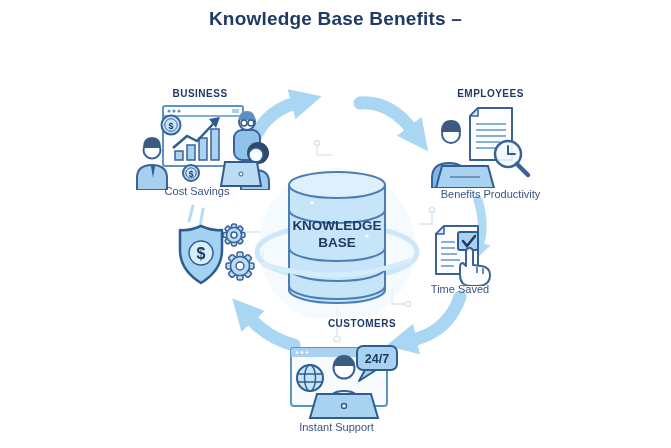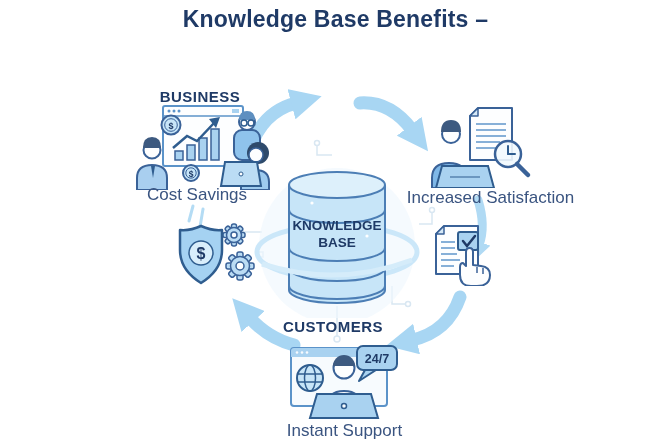--- a/index.html
+++ b/index.html
@@ -1,22 +1,22 @@
 <!DOCTYPE html>
 <html><head>
 <meta charset="utf-8">
 <style>
   html,body{margin:0;padding:0;}
   body{font-family:"Liberation Sans",sans-serif;background:#fff;}
   #canvas{position:relative;width:671px;height:448px;background:#ffffff;overflow:hidden;}
   .abs{position:absolute;}
   .title{width:100%;text-align:center;top:8px;left:0;color:#1F3A66;font-weight:bold;
-         font-size:23px;line-height:22px;letter-spacing:.2px;}
-  .sec-header{font-size:15px;font-weight:bold;color:#1F3A66;text-align:center;letter-spacing:.5px;}
-  .benefit-label{font-size:17px;color:#3A5480;text-align:center;}
+         font-size:19px;line-height:22px;letter-spacing:.2px;}
+  .sec-header{font-size:10px;font-weight:bold;color:#1F3A66;text-align:center;letter-spacing:.5px;}
+  .benefit-label{font-size:11px;color:#3A5480;text-align:center;}
   svg{display:block;}
   svg text{font-family:"Liberation Sans",sans-serif;}
   .z1{z-index:1;} .z2{z-index:2;} .z3{z-index:3;}
 </style>
 </head>
 <body>
 
 <div id="canvas">
 
   <div class="abs title z3">
@@ -155,20 +155,21 @@
       </g>
     </g>
     <g>
       <path d="M29,4 Q40,9 50,8 V28 Q50,48 29,61 Q8,48 8,28 V8 Q18,9 29,4 z" fill="#A5D2F2" stroke="#2F5D8F" stroke-width="2.5" stroke-linejoin="round"></path>
       <circle cx="29" cy="31" r="12" fill="#D9EEFB" stroke="#2F5D8F" stroke-width="1.5"></circle>
       <text x="29" y="37" text-anchor="middle" font-size="16" font-weight="bold" fill="#1F3A66">$</text>
     </g>
   </svg>
 
 
+  <div class="abs sec-header z3" style="left:418px;top:88px;width:145px;">EMPLOYEES</div>
 
   <svg class="abs z2" style="left:420px;top:104px;" width="118" height="84" viewBox="0 0 118 84">
     <g>
       <path d="M58,4 H92 V56 H50 V12 z" fill="#FDFEFF" stroke="#3A6298" stroke-width="2" stroke-linejoin="round"></path>
       <path d="M58,4 V12 H50 z" fill="#D5E8F7" stroke="#3A6298" stroke-width="1.5" stroke-linejoin="round"></path>
       <g stroke="#7AA7D4" stroke-width="1.8">
         <line x1="56" y1="20" x2="86" y2="20"></line>
           <line x1="56" y1="26" x2="86" y2="26"></line>
         <line x1="56" y1="32" x2="86" y2="32"></line>
           <line x1="56" y1="38" x2="80" y2="38"></line>
@@ -183,21 +184,21 @@
       <line x1="30" y1="73" x2="60" y2="73" stroke="#2F5D8F" stroke-width="1"></line>
     </g>
     <g>
       <circle cx="88" cy="50" r="13" fill="#F2F9FE" fill-opacity="0.9" stroke="#3A6298" stroke-width="2.5"></circle>
       <line x1="88" y1="50" x2="88" y2="42" stroke="#2F5D8F" stroke-width="2" stroke-linecap="round"></line>
       <line x1="88" y1="50" x2="95" y2="50" stroke="#2F5D8F" stroke-width="2" stroke-linecap="round"></line>
       <line x1="97" y1="60" x2="108" y2="71" stroke="#3A6298" stroke-width="4.5" stroke-linecap="round"></line>
     </g>
   </svg>
 
-  <div class="abs benefit-label z3" style="left:403px;top:188px;width:175px;">Increased Satisfaction</div>
+  <div class="abs benefit-label z3" style="left:403px;top:188px;width:175px;">Benefits Productivity</div>
 
   <svg class="abs z2" style="left:424px;top:222px;" width="86" height="64" viewBox="0 0 86 64">
     <g>
       <path d="M20,4 H54 V52 H12 V12 z" fill="#FDFEFF" stroke="#3A6298" stroke-width="2" stroke-linejoin="round"></path>
       <path d="M20,4 V12 H12 z" fill="#D5E8F7" stroke="#3A6298" stroke-width="1.5" stroke-linejoin="round"></path>
       <g stroke="#7AA7D4" stroke-width="1.8">
         <line x1="17" y1="20" x2="31" y2="20"></line>
           <line x1="17" y1="26" x2="31" y2="26"></line>
         <line x1="17" y1="32" x2="33" y2="32"></line>
           <line x1="17" y1="38" x2="36" y2="38"></line>
@@ -206,22 +207,23 @@
       <rect x="34" y="10" width="20" height="18" rx="2" fill="#A9D2F0" stroke="#2F5D8F" stroke-width="2"></rect>
       <path d="M39,19 l4,5 8,-10" fill="none" stroke="#1F3A66" stroke-width="2.5" stroke-linecap="round"></path>
     </g>
     <g>
       <path d="M42,30 q0,-4 3.5,-4 q3.5,0 3.5,4 v13 l8,1 q9,1 9,9 q0,11 -13,11 h-6 q-11,0 -11,-11 v-8 q0,-4 3,-4 l3,3 z" fill="#FDFEFF" stroke="#3A6298" stroke-width="2" stroke-linejoin="round"></path>
       <line x1="53" y1="45" x2="53" y2="51" stroke="#3A6298" stroke-width="1.5"></line>
       <line x1="59" y1="46" x2="59" y2="52" stroke="#3A6298" stroke-width="1.5"></line>
     </g>
   </svg>
 
-
-  <div class="abs sec-header z3" style="left:263px;top:318px;width:140px;">CUSTOMERS</div>
+  <div class="abs benefit-label z3" style="left:390px;top:283px;width:140px;">Time Saved</div>
+
+  <div class="abs sec-header z3" style="left:292px;top:318px;width:140px;">CUSTOMERS</div>
 
   <svg class="abs z2" style="left:283px;top:336px;" width="125" height="86" viewBox="0 0 125 86">
     <g>
       <rect x="8" y="12" width="96" height="58" rx="3" fill="#F7FBFE" stroke="#5B93C9" stroke-width="2"></rect>
       <path d="M8,21 h96 v-6 a3,3 0 0 0 -3,-3 h-90 a3,3 0 0 0 -3,3 z" fill="#A9D2F0"></path>
       <circle cx="14" cy="16.5" r="1.3" fill="#F7FBFE"></circle>
         <circle cx="19" cy="16.5" r="1.3" fill="#F7FBFE"></circle>
       <circle cx="24" cy="16.5" r="1.3" fill="#F7FBFE"></circle>
       <g>
         <circle cx="27" cy="42" r="13" fill="#C7E5F8" stroke="#2F5D8F" stroke-width="2"></circle>
@@ -237,15 +239,15 @@
       <polygon points="34,58 88,58 95,82 27,82" fill="#A9D2F0" stroke="#2F5D8F" stroke-width="2"></polygon>
       <circle cx="61" cy="70" r="2.5" fill="#F7FBFE" stroke="#2F5D8F" stroke-width="1.5"></circle>
     </g>
     <g>
       <rect x="74" y="10" width="40" height="24" rx="6" fill="#A9D2F0" stroke="#2F5D8F" stroke-width="2"></rect>
       <path d="M82,34 L76,45 L93,34 z" fill="#A9D2F0" stroke="#2F5D8F" stroke-width="2" stroke-linejoin="round"></path>
       <text x="94" y="27" text-anchor="middle" font-size="12.5" font-weight="bold" fill="#1F3A66">24/7</text>
     </g>
   </svg>
 
-  <div class="abs benefit-label z3" style="left:272px;top:421px;width:145px;">Instant Support</div>
+  <div class="abs benefit-label z3" style="left:264px;top:421px;width:145px;">Instant Support</div>
 
 </div>
 
 </body></html>

